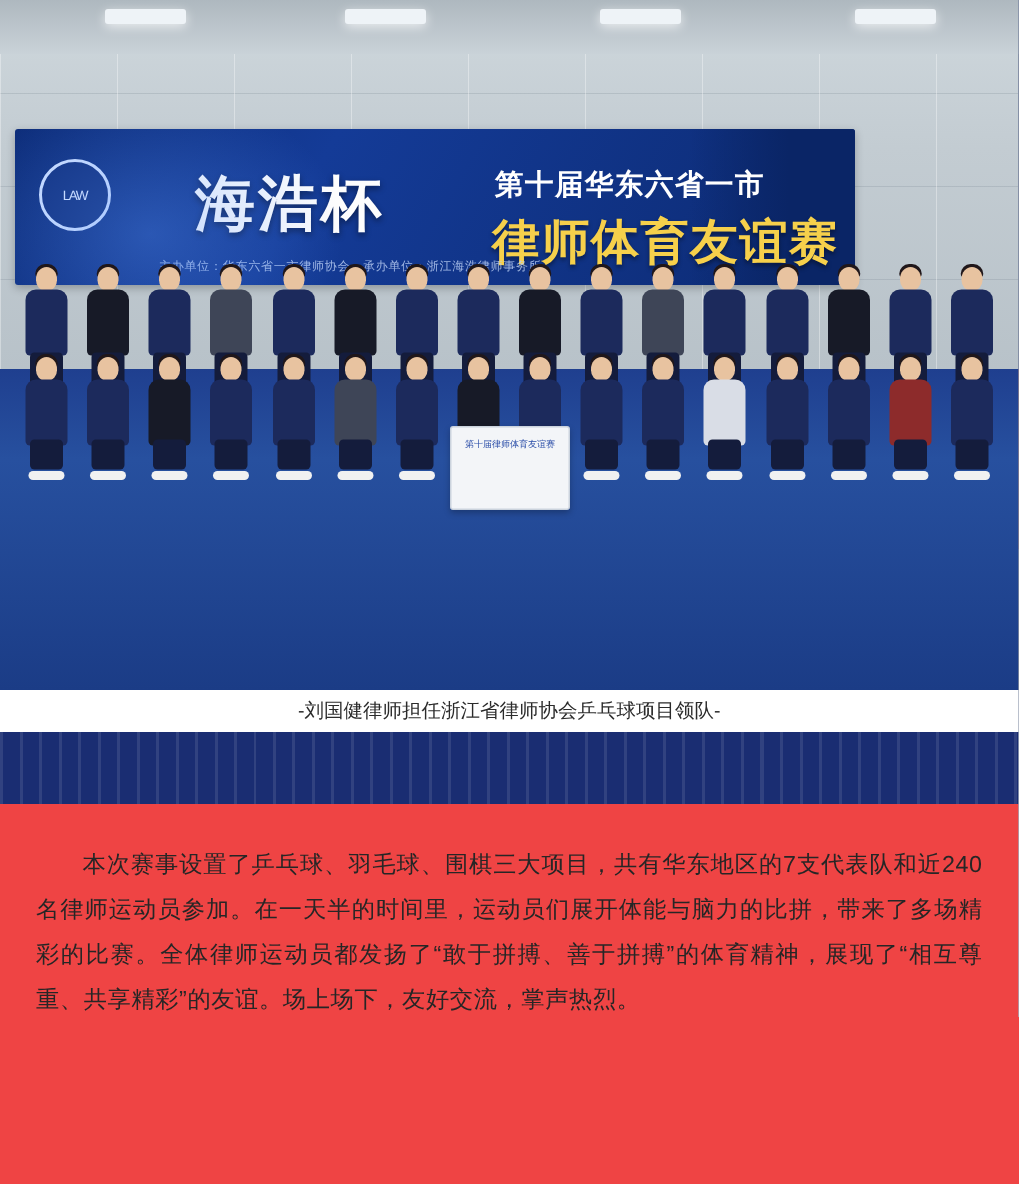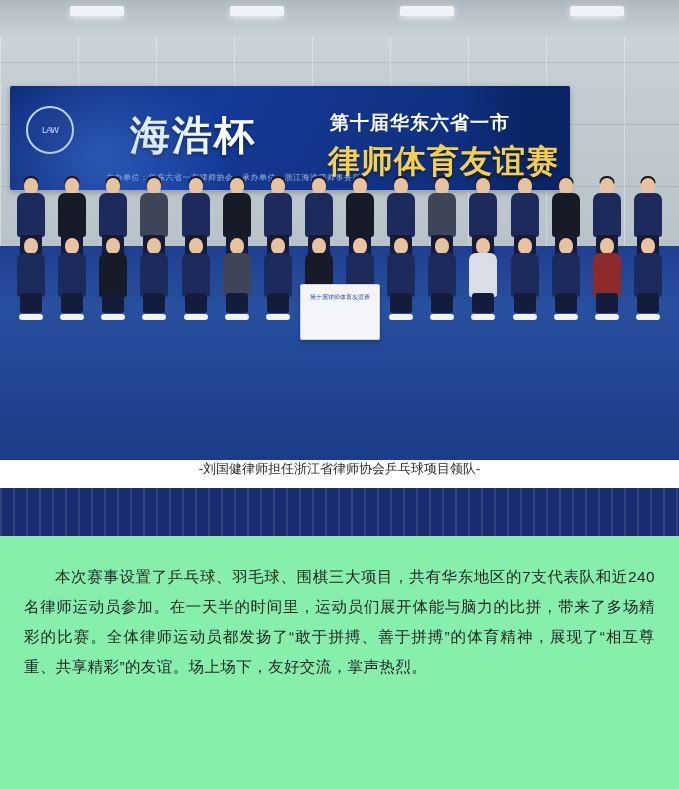--- a/index.html
+++ b/index.html
@@ -234,21 +234,21 @@
     background: #eef3f7;
     border-radius: 2px;
     box-shadow: 0 2px 7px rgba(255,255,255,.7);
   }
 
   
   .caption {
     width: 679px;
     height: 28px;
     display: flex;
-    align-items: flex-start;
+    align-items: center;
     justify-content: center;
     font-size: 13px;
     color: #2b2b2b;
     background: #ffffff;
   }
 
   
   .band {
     width: 679px;
     height: 48px;
@@ -264,21 +264,21 @@
       rgba(255,255,255,0.10) 0px,
       rgba(255,255,255,0.10) 2px,
       rgba(255,255,255,0) 2px,
       rgba(255,255,255,0) 13px
     );
   }
 
   
   .article {
     flex: 1;
-    background: #86efac;
+    background: #ef4444;
     padding: 26px 24px 18px 24px;
     box-sizing: border-box;
   }
   .article p {
     margin: 0 0 14px 0;
     font-size: 15.5px;
     line-height: 30px;
     color: #262626;
     text-indent: 2em;
     text-align: justify;

